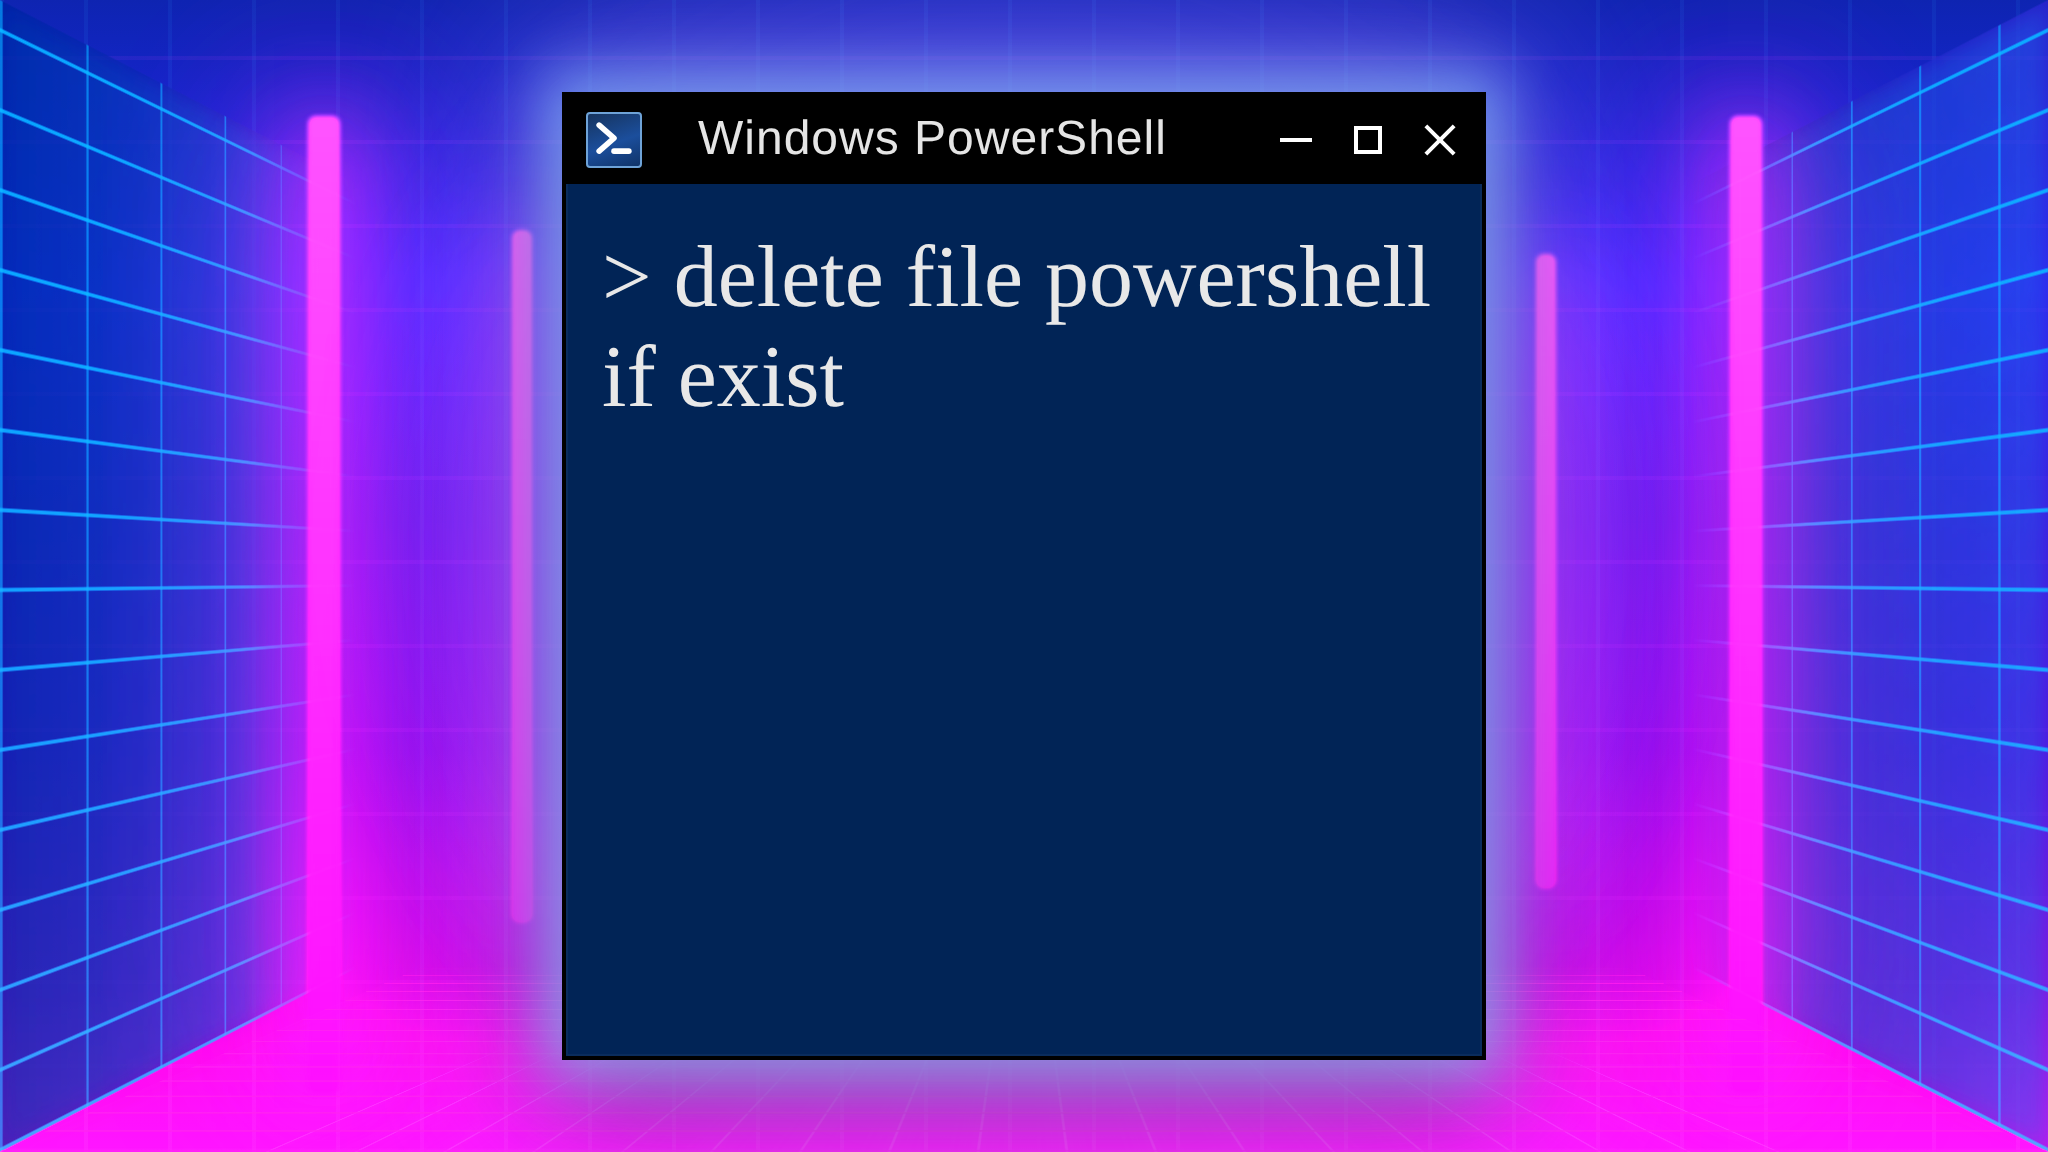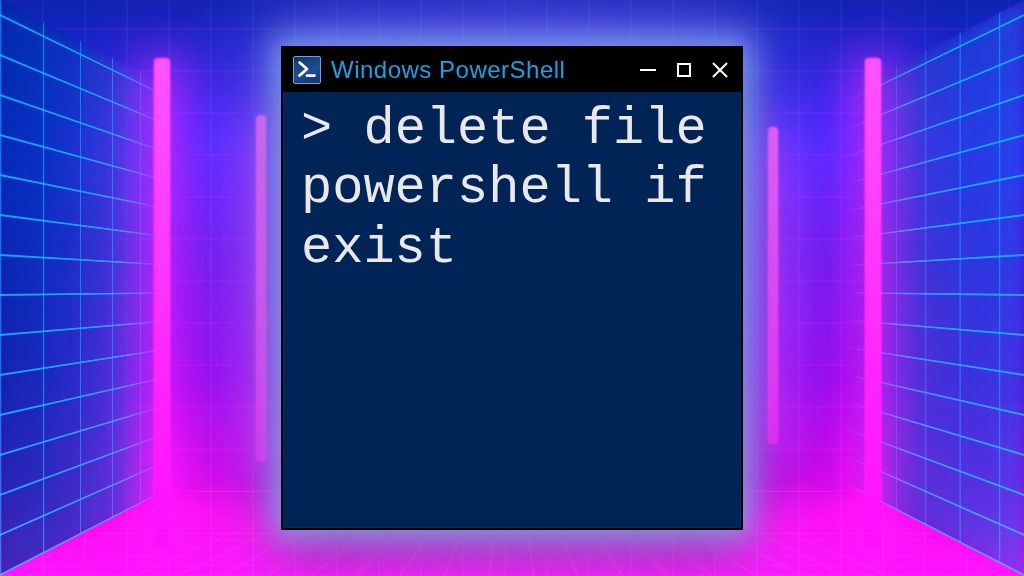--- a/index.html
+++ b/index.html
@@ -82,23 +82,23 @@
     width:462px; height:484px;
     background:#012456;
     border:2px solid #000;
     box-shadow:
       0 0 0 1px rgba(255,255,255,.04) inset,
       0 0 28px 10px rgba(140,200,255,.65),
       0 0 80px 24px rgba(180,120,255,.5),
       0 18px 50px rgba(0,0,0,.6);
   }
   .titlebar {
-    display:flex; align-items:center; gap:10px;
+    display:flex; align-items:center; gap:28px;
     height:44px; padding:0 10px;
-    background:#000; color:#0ea5e9;
+    background:#000; color:#e5e5e5;
     font-size:24px; font-weight:400;
     user-select:none;
   }
   .titlebar .ps-icon{
     width:28px; height:28px; flex:0 0 28px;
     background: linear-gradient(160deg,#16345e 0%, #1b4e9c 55%, #103469 100%);
     border:1px solid #6ea3d8;
     position:relative; border-radius:2px;
   }
   .titlebar .ps-icon svg{ position:absolute; inset:0; }
@@ -114,24 +114,24 @@
   .ctl.close .shape{ position:relative; width:16px; height:16px; }
   .ctl.close .shape::before,
   .ctl.close .shape::after{
     content:""; position:absolute; left:50%; top:50%; width:20px; height:2px; background:#fff;
   }
   .ctl.close .shape::before{ transform:translate(-50%,-50%) rotate(45deg); }
   .ctl.close .shape::after { transform:translate(-50%,-50%) rotate(-45deg); }
 
   .terminal{
     position:absolute; inset:44px 0 0 0;
-    padding:8px 18px;
+    padding:22px 18px;
     color:#e8e8e8;
-    font-family: Liberation Mono, monospace;
-    font-size:52px; line-height:1.14; letter-spacing:0;
+    font-family: Liberation Serif, serif;
+    font-size:44px; line-height:1.14; letter-spacing:0;
     white-space:pre-wrap; word-break:break-word;
     cursor:text;
   }
   .terminal .prompt{ }
 </style>
 </head>
 <body>
 
 <div class="bg">
   <div class="wall left"></div>

